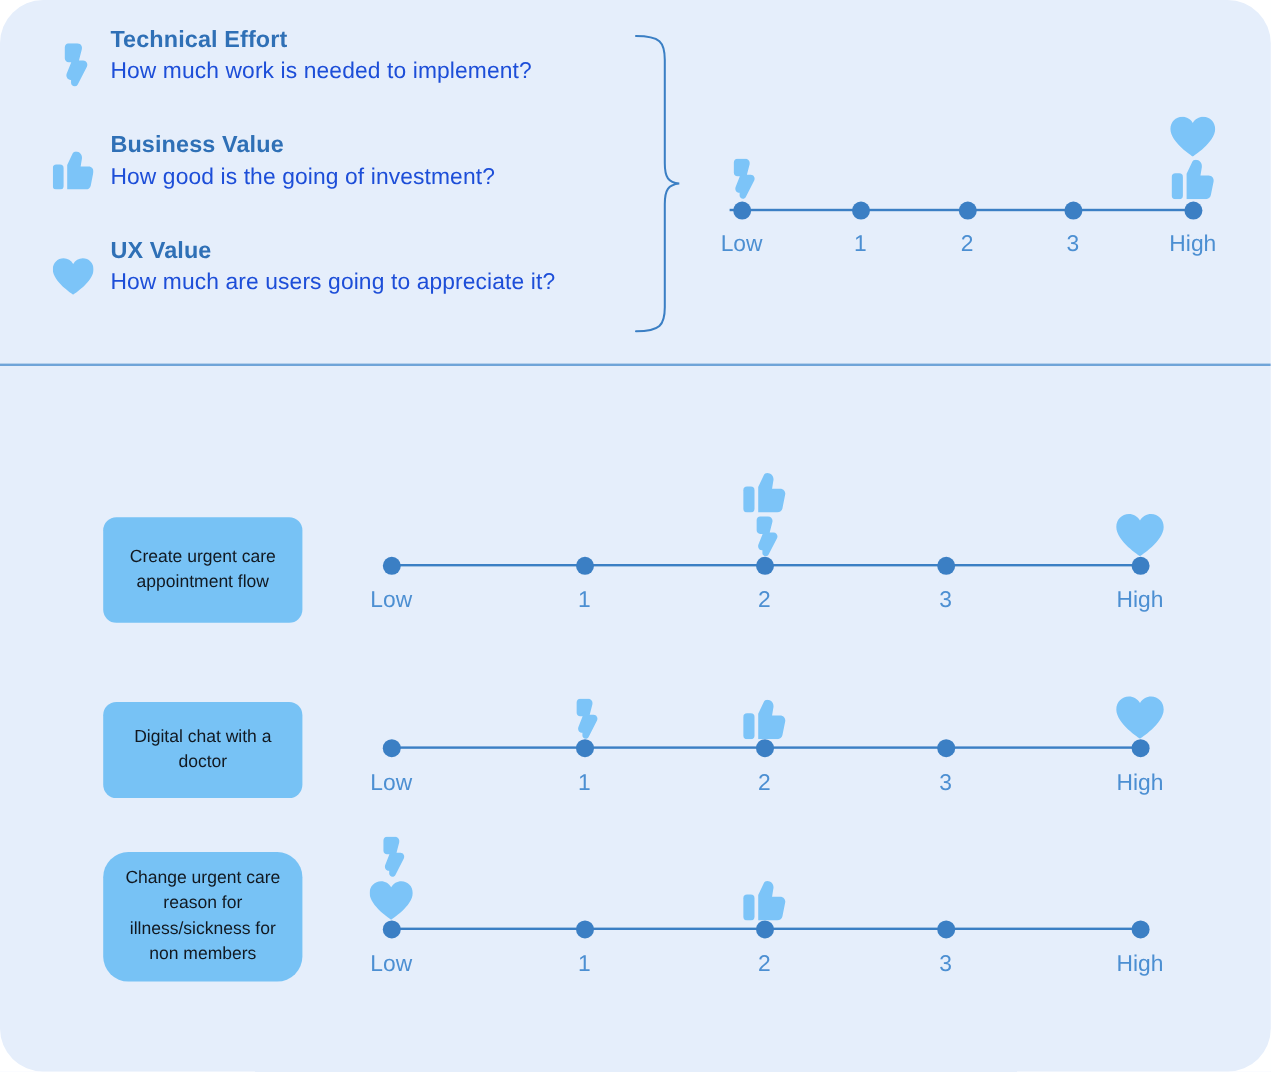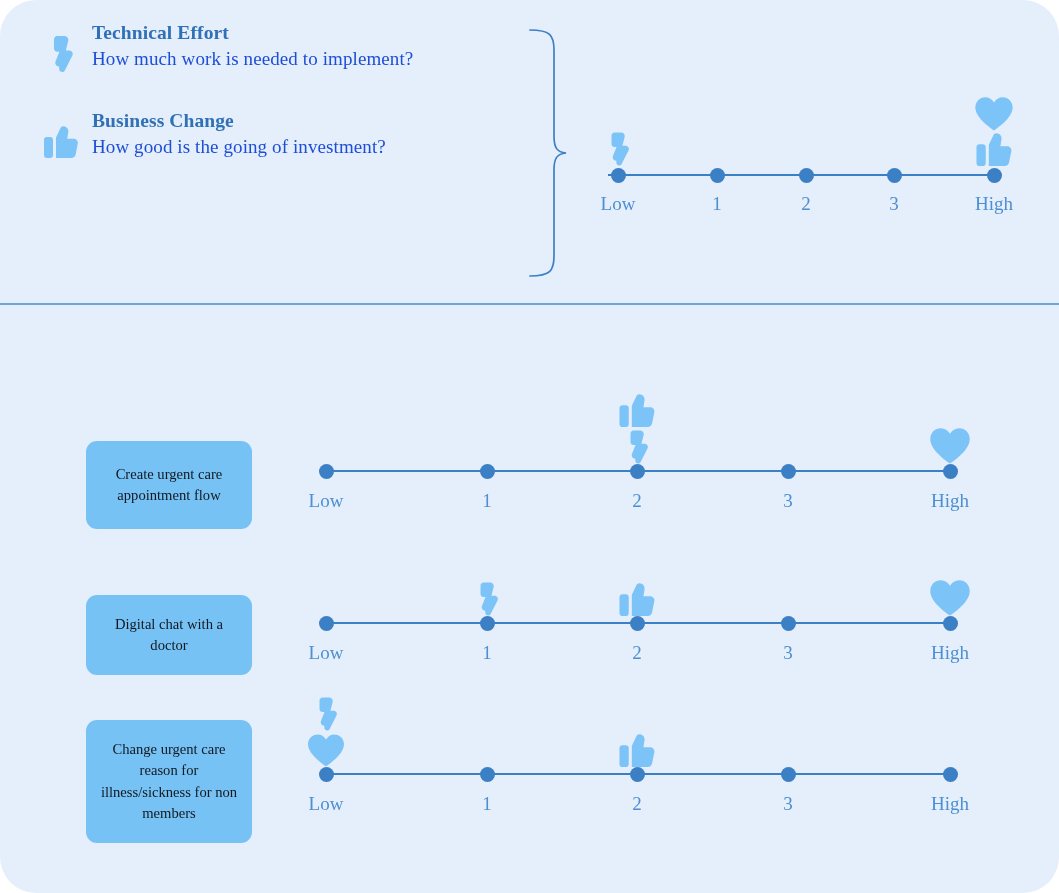--- a/index.html
+++ b/index.html
@@ -15,21 +15,20 @@
   }
 
   .board {
     position: absolute;
     left: 0; top: 0;
     width: 1059px;
     height: 893px;
     background: #e5eefb;
     border-radius: 36px;
     overflow: hidden;
-    font-family: Liberation Serif, serif;
   }
 
   
   .legend-panel {
     position: absolute;
     left: 0; top: 0;
     width: 1059px;
     height: 304px;
   }
   .legend-divider {
@@ -162,21 +161,20 @@
     border-radius: 11px;
     display: flex;
     align-items: center;
     justify-content: center;
     text-align: center;
     color: #111820;
     font-size: 14.6px;
     line-height: 1.45;
     padding: 8px 10px;
     box-sizing: border-box;
-    margin-top: 10px;
   }
 
   .scale-row {
     position: absolute;
     left: 318px;
     width: 640px;
     height: 14px;
   }
   .scale-row .axis-line {
     position: absolute;
@@ -236,25 +234,36 @@
       </div>
 
       <div class="legend-row">
         <span class="legend-ico">
           <svg class="ico-svg" width="34" height="32" viewBox="0 0 34 32" aria-hidden="true">
             <rect x="0" y="11" width="9" height="21" rx="3" fill="#7cc4f8"></rect>
             <path d="M12 32 H27.5 C29.5 32 31.2 30.6 31.6 28.7 L33.8 17.6 C34.3 15.1 32.4 12.8 29.8 12.8 H23.2 L24.3 6.1 C24.8 3 22.4 0.2 19.3 0.2 C18.1 0.2 17 0.9 16.5 2 L12 11.5 Z" fill="#7cc4f8"></path>
           </svg>
         </span>
         <div class="legend-text">
-          <div class="legend-title">Business Change</div>
+          <div class="legend-title">Business Value</div>
           <div class="legend-sub">How good is the going of investment?</div>
         </div>
       </div>
 
+      <div class="legend-row">
+        <span class="legend-ico">
+          <svg class="ico-svg" width="34" height="31" viewBox="0 0 34 31" aria-hidden="true">
+            <path d="M17 30.5 C17 30.5 0 19.8 0 9.6 C0 4.3 4 0.3 9 0.3 C12.4 0.3 15.3 2.1 17 5 C18.7 2.1 21.6 0.3 25 0.3 C30 0.3 34 4.3 34 9.6 C34 19.8 17 30.5 17 30.5 Z" fill="#7cc4f8"></path>
+          </svg>
+        </span>
+        <div class="legend-text">
+          <div class="legend-title">UX Value</div>
+          <div class="legend-sub">How much are users going to appreciate it?</div>
+        </div>
+      </div>
 
     </div>
 
     <span class="brace">
       <svg width="48" height="250" viewBox="0 0 48 250" aria-hidden="true">
         <path d="M6 2 C26 2 30 7 30 22 L30 108 C30 120 33 124 42 125 C33 126 30 130 30 142 L30 228 C30 243 26 248 6 248" fill="none" stroke="#3b7fc4" stroke-width="1.7" stroke-linecap="round"></path>
       </svg>
     </span>
 
     <div class="legend-scale">
@@ -377,21 +386,21 @@
 
       <div class="marker-stack" style="left:632px;">
         <span>
           <svg class="ico-svg" width="40" height="36" viewBox="0 0 34 31" aria-hidden="true">
             <path d="M17 30.5 C17 30.5 0 19.8 0 9.6 C0 4.3 4 0.3 9 0.3 C12.4 0.3 15.3 2.1 17 5 C18.7 2.1 21.6 0.3 25 0.3 C30 0.3 34 4.3 34 9.6 C34 19.8 17 30.5 17 30.5 Z" fill="#7cc4f8"></path>
           </svg>
         </span>
       </div>
     </div>
 
-    <div class="task-card" style="top:405px; height:123px;">Change urgent care reason for illness/sickness for non members</div>
+    <div class="task-card" style="top:405px; height:108px;border-radius:21px;">Change urgent care reason for illness/sickness for non members</div>
 
     <div class="scale-row" style="top:462px;">
       <div class="axis-line"></div>
 
       <div class="dot" style="left:8px;"></div>
       <div class="dot" style="left:169px;"></div>
       <div class="dot" style="left:319px;"></div>
       <div class="dot" style="left:470px;"></div>
       <div class="dot" style="left:632px;"></div>
 

